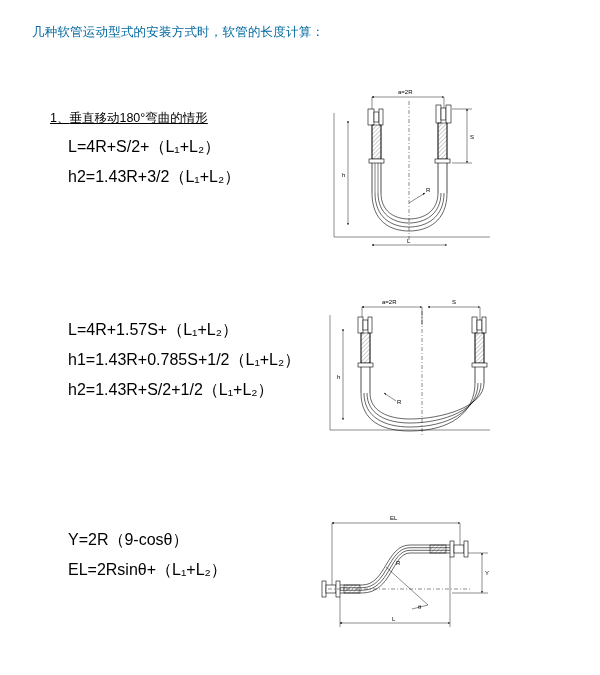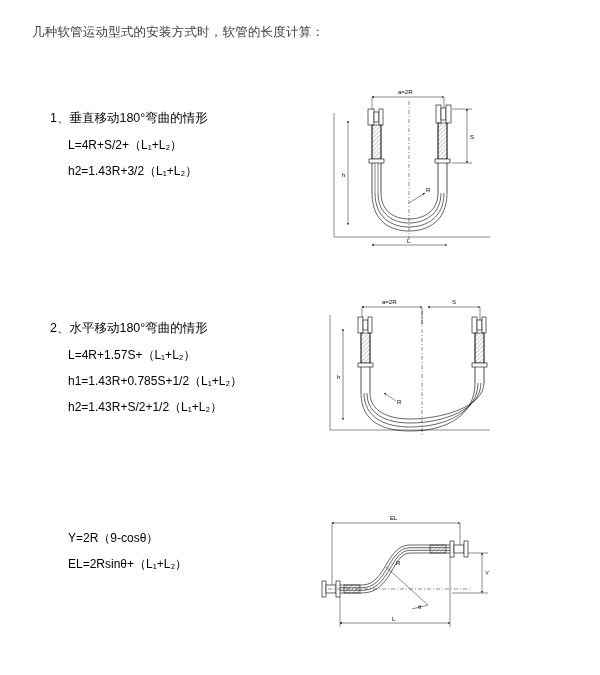--- a/index.html
+++ b/index.html
@@ -19,40 +19,41 @@
     position: relative;
     width: 600px;
     height: 675px;
   }
   .heading {
     position: absolute;
     left: 32px;
     top: 24px;
     font-size: 12.5px;
     letter-spacing: 0.2px;
-    color: #404040;
+    color: #0369a1;
     white-space: nowrap;
   }
   .section {
     position: absolute;
     left: 0;
     width: 600px;
   }
   .sec-text {
     position: absolute;
     left: 50px;
     width: 260px;
   }
   .sec-title {
     font-size: 12.5px;
     white-space: nowrap;
     margin-bottom: 10px;
+    text-decoration: underline;
   }
   .formula {
-    font-size: 12px;
+    font-size: 16px;
     white-space: nowrap;
     margin-left: 18px;
     margin-bottom: 9px;
     font-family: "Liberation Sans", "DejaVu Sans", sans-serif;
   }
   .fig {
     position: absolute;
   }
   svg { display: block; }
   .ln { stroke: #000; stroke-width: 0.7; fill: none; }
@@ -140,23 +141,20 @@
         <text class="lbl" x="114" y="117">R</text>
 
         <line class="dim" x1="60" y1="170" x2="135" y2="170" marker-end="url(#arr)" marker-start="url(#arrS)"></line>
         <text class="lbl" x="95" y="168">L</text>
       </svg>
     </div>
   </div>
 
   <div class="section" style="top:310px;">
     <div class="sec-text" style="top:10px;">
-      <div class="sec-title">
-        <span>2、</span><span>水平移动180°弯曲的情形</span>
-      </div>
       <div class="formula">L=4R+1.57S+（L₁+L₂）</div>
       <div class="formula">h1=1.43R+0.785S+1/2（L₁+L₂）</div>
       <div class="formula">h2=1.43R+S/2+1/2（L₁+L₂）</div>
     </div>
 
     <div class="fig" style="left:310px; top:-25px;">
       <svg width="200" height="170" viewBox="0 0 200 170" aria-hidden="true">
 
         <line class="dim" x1="20" y1="30" x2="20" y2="145"></line>
         <line class="dim" x1="20" y1="145" x2="180" y2="145"></line>

